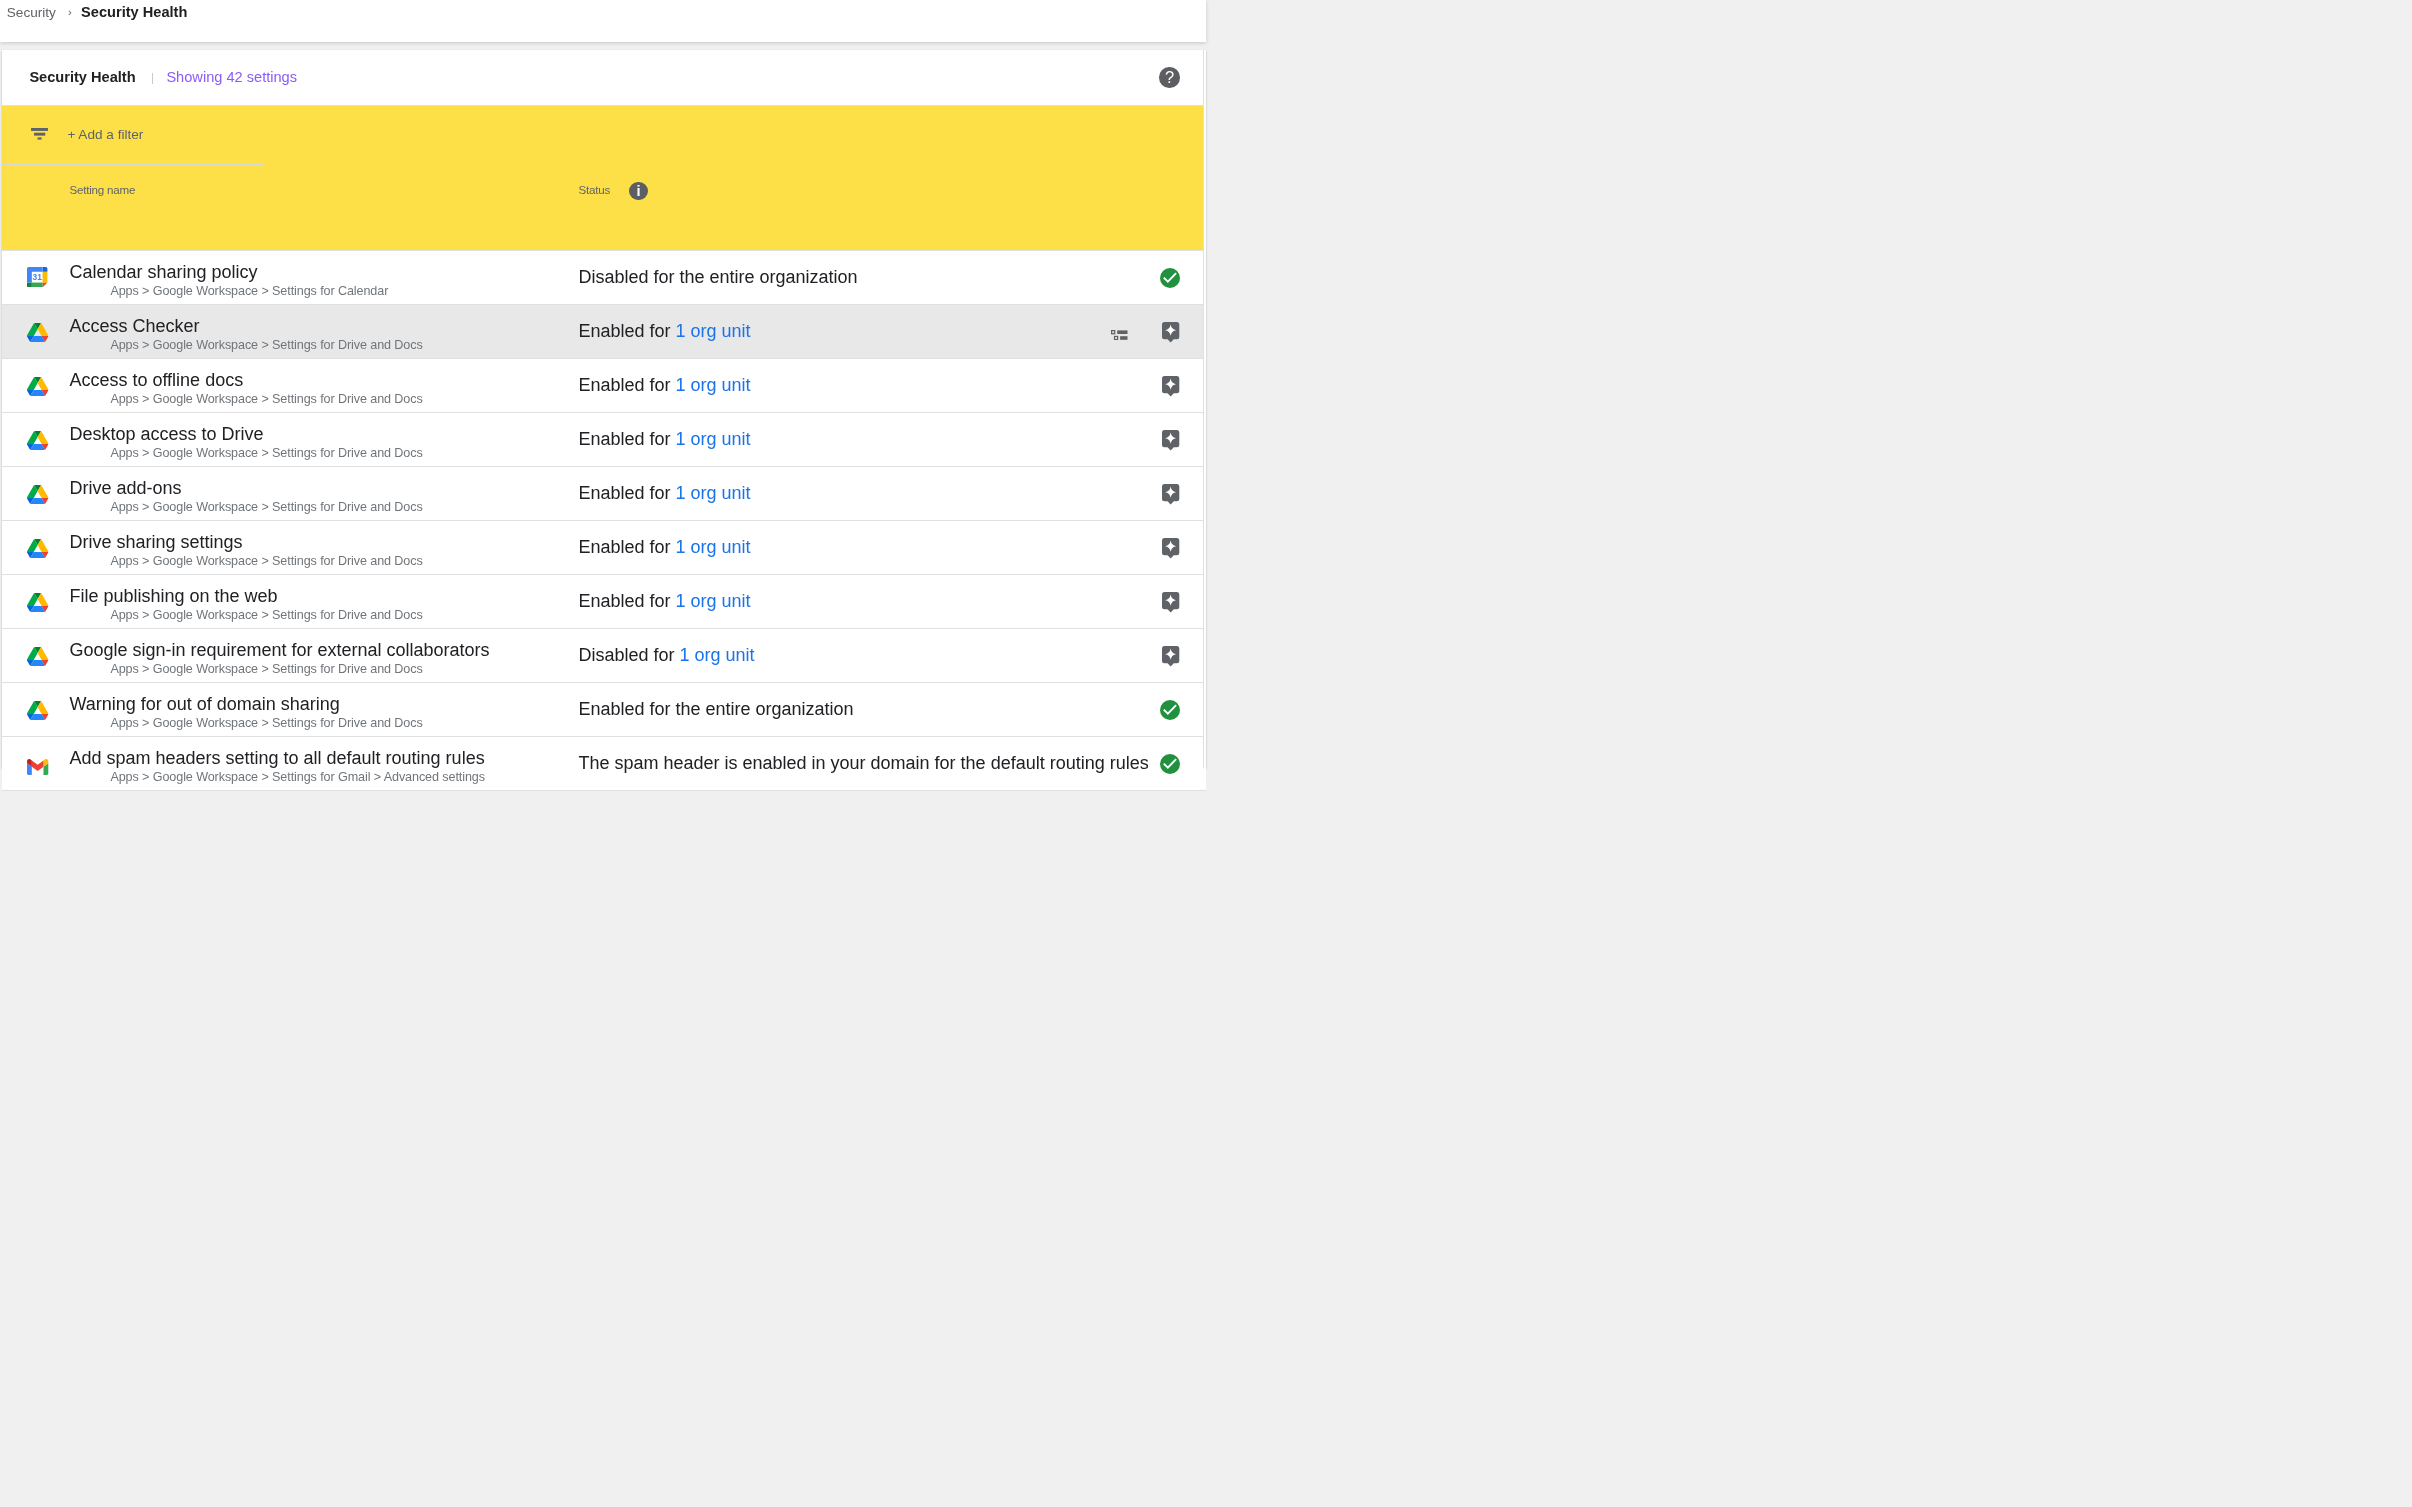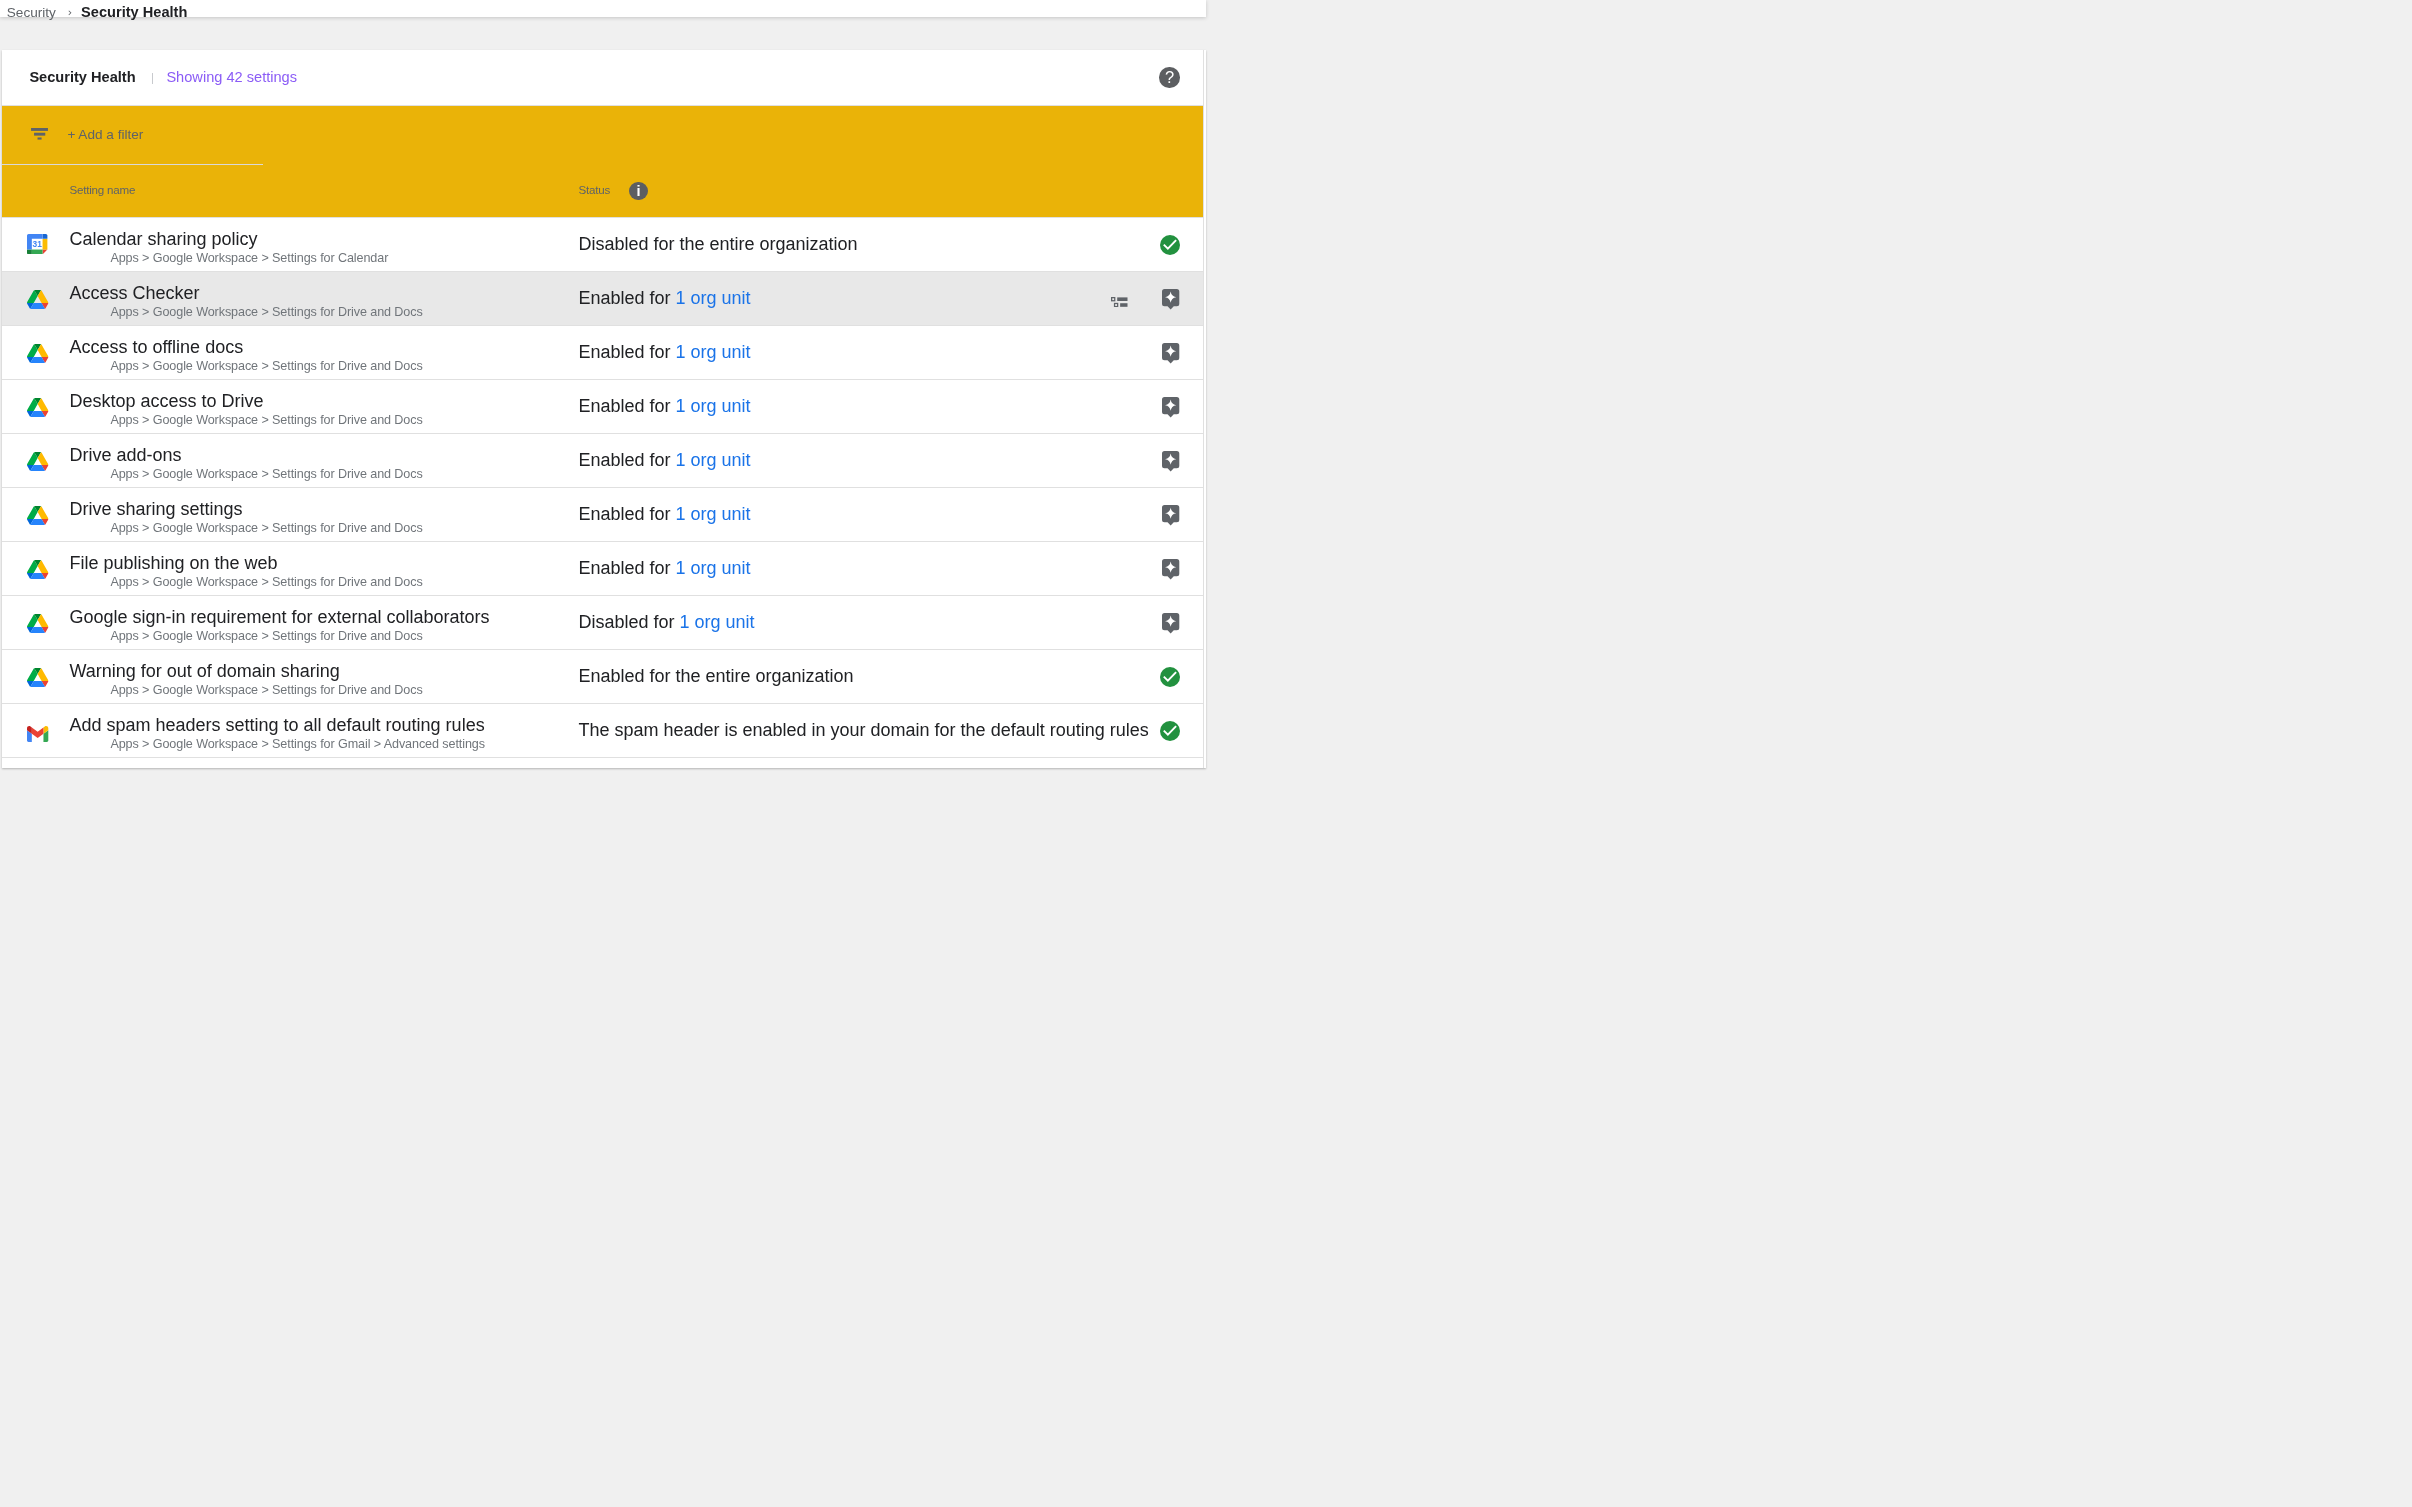--- a/index.html
+++ b/index.html
@@ -1,31 +1,31 @@
 <!DOCTYPE html>
 <html><head>
 <meta charset="utf-8">
 <style>
 * { margin:0; padding:0; box-sizing:border-box; }
 html,body { width:1206px; height:754px; overflow:hidden; background:#f0f0f0;
   font-family:"Liberation Sans", sans-serif; -webkit-font-smoothing:antialiased; }
-.topbar { position:absolute; left:0; top:0; width:1206px; height:17px; background:#fff;
+.topbar { position:absolute; left:0; top:0; width:1206px; height:42px; background:#fff;
   box-shadow:0 1px 3.9px rgba(0,0,0,.18); z-index:5; }
 .topbar .in { position:absolute; left:6.8px; top:0; height:26px; line-height:25px; font-size:13.6px; color:#5f6368; white-space:nowrap; }
 .topbar .c2 { color:#202124; font-weight:700; font-size:14.6px; }
 .topbar svg.chev { vertical-align:-1px; margin:0 6.8px 0 8.7px; }
 .card { position:absolute; left:2.4px; top:50px; width:1204px; height:718px; background:#fff;
   box-shadow:0 1px 1.9px rgba(0,0,0,.25); z-index:2; }
 .chead { position:relative; height:56px; border-bottom:1px solid #e0e0e0; background:#fff; }
 .chead .title { position:absolute; left:27px; top:0; line-height:55px; font-size:14.6px; font-weight:700; color:#202124; }
 .chead .pipe { position:absolute; left:150px; top:22.5px; width:0; height:11px; border-left:1.5px solid #c8cace; }
 .chead .showing { position:absolute; left:164px; top:0; line-height:55px; font-size:14.6px; color:#8b5cf6; }
 .chead .help { position:absolute; left:1157px; top:17.4px; width:20.4px; height:20.4px; border-radius:50%;
   background:#5c5e61; color:#fff; text-align:center; line-height:20.4px; font-size:16.5px; font-weight:400; }
-.band { position:relative; height:112px; background:#eab308; border-bottom:1px solid #e0e0e0; }
+.band { position:relative; height:145px; background:#fde047; border-bottom:1px solid #e0e0e0; }
 .band .ficon { position:absolute; left:28.4px; top:22px; }
 .band .addf { position:absolute; left:65px; top:19px; line-height:19.4px; font-size:13.6px; color:#5f6368; }
 .band .fline { position:absolute; left:0; top:58px; width:261px; height:1px; background:#d9d9d9; }
 .band .hlabel { position:absolute; top:74px; line-height:19.4px; font-size:11.6px; font-weight:400; color:#5f6368; letter-spacing:-0.2px; }
 .band .hl1 { left:67px; }
 .band .hl2 { left:576px; }
 .band .info { position:absolute; left:627px; top:76px; width:18.4px; height:18.4px; border-radius:50%;
   background:#5c5e61; color:#fff; text-align:center; line-height:18.4px; font-size:14.6px; font-weight:700; font-style:normal; }
 .row { position:relative; height:54px; border-bottom:1px solid #e0e0e0; background:#fff; }
 .row.sel { background:#e8e8e8; }

